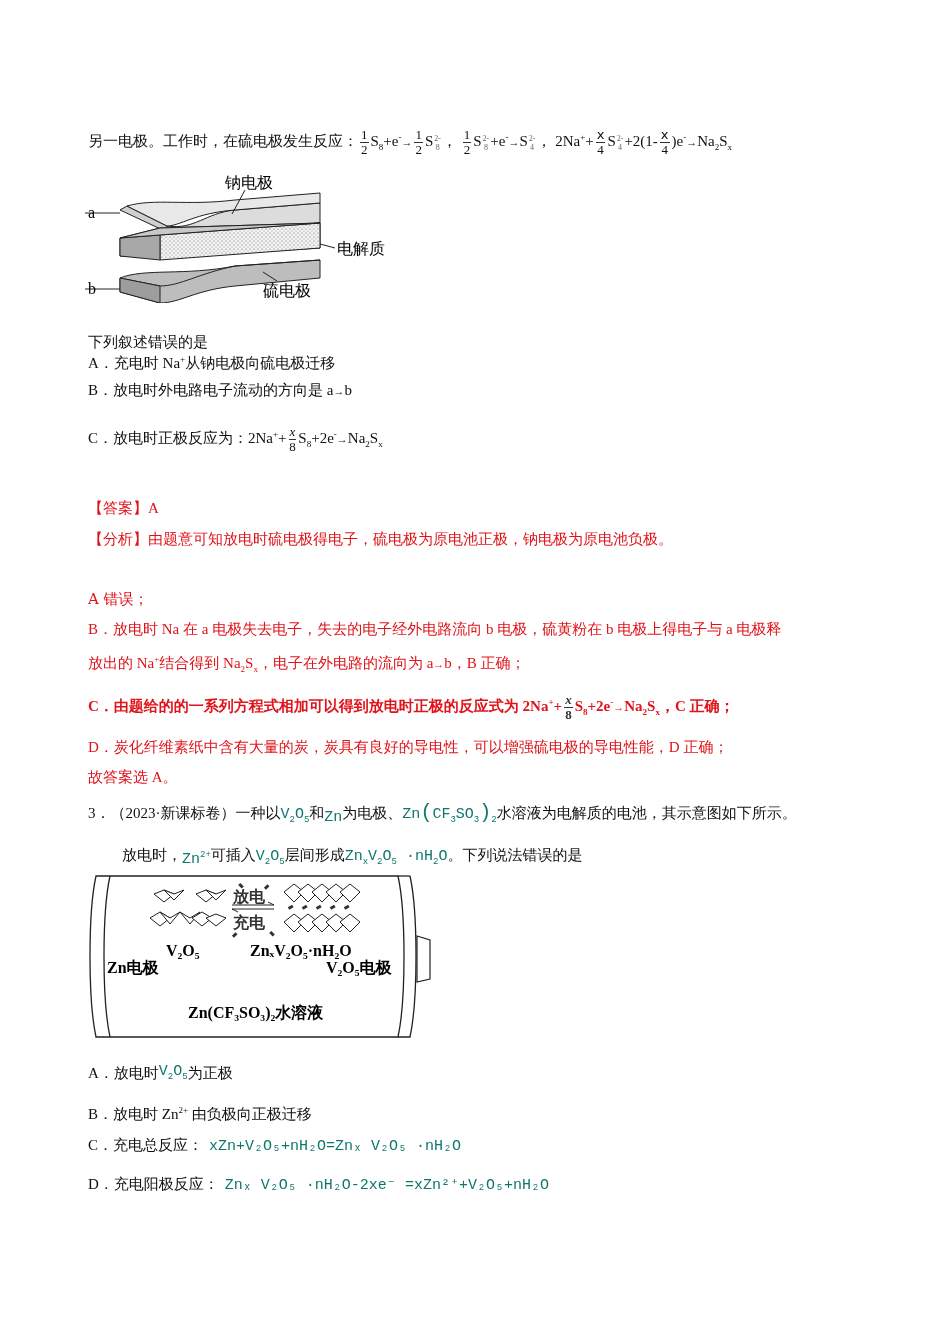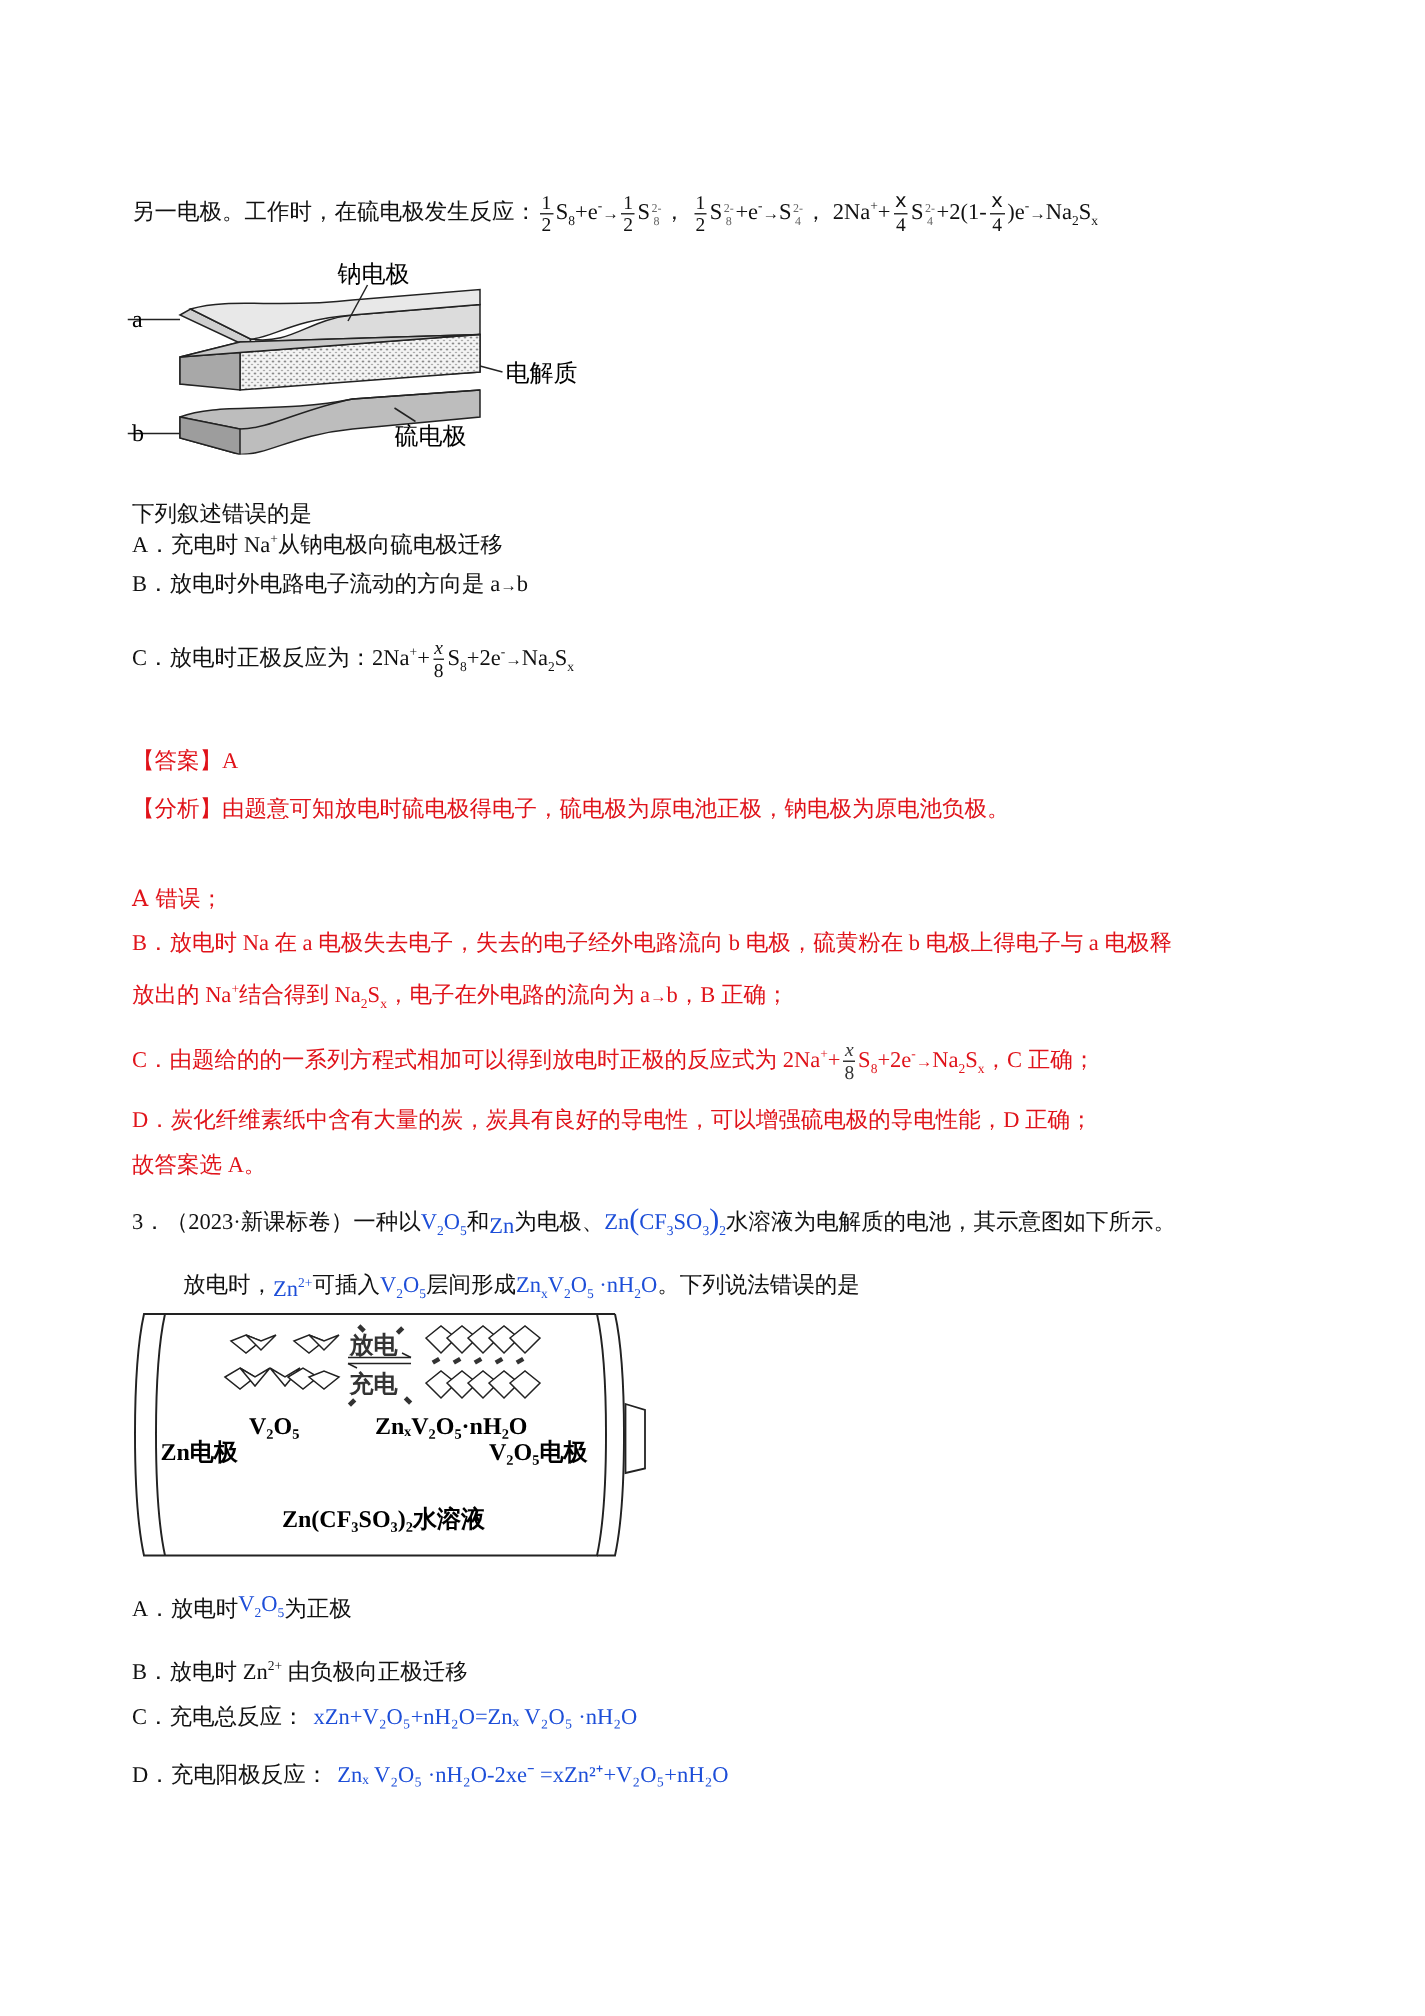--- a/index.html
+++ b/index.html
@@ -12,21 +12,21 @@
   .frac { display: inline-block; vertical-align: middle; text-align: center; font-size: 13px; line-height: 14px; margin: 0 2px; }
   .frac .n { display: block; border-bottom: 1px solid #333; padding: 0 1px; }
   .frac .d { display: block; }
   .frac.ital .n { font-style: italic; }
   sub.s, sup.s { font-size: 9px; }
   .ion { display: inline-block; vertical-align: middle; font-size: 8px; line-height: 9px; color: #666; text-align: center; margin: 0 1px; }
   .ion span { display: block; }
   .arrow { font-size: 11px; }
   .fig1 { position: absolute; left: 85px; top: 168px; width: 320px; height: 135px; }
   .fig2 { position: absolute; left: 88px; top: 872px; width: 355px; height: 168px; font-weight: bold; }
-  .eq { font-family: Liberation Serif, serif; color: #1d4ed8; }
+  .eq { font-family: Liberation Mono, monospace; color: #0f766e; }
 </style>
 </head>
 <body>
 
 <div class="page">
 
   <div class="line lat" style="top:127px;">
     <span>另一电极。工作时，在硫电极发生反应：</span><span class="frac"><span class="n">1</span><span class="d">2</span></span><span>S</span><sub class="s">8</sub><span>+e</span><sup class="s">-</sup><span class="arrow">→</span><span class="frac"><span class="n">1</span><span class="d">2</span></span><span>S</span><span class="ion"><span>2-</span><span>8</span></span><span>，</span>
     <span class="frac"><span class="n">1</span><span class="d">2</span></span><span>S</span><span class="ion"><span>2-</span><span>8</span></span><span>+e</span><sup class="s">-</sup><span class="arrow">→</span><span>S</span><span class="ion"><span>2-</span><span>4</span></span><span>，</span>
     <span>2Na</span><sup class="s">+</sup><span>+</span><span class="frac"><span class="n" style="font-family:'DejaVu Sans',sans-serif">x</span><span class="d">4</span></span><span>S</span><span class="ion"><span>2-</span><span>4</span></span><span>+2(1-</span><span class="frac"><span class="n" style="font-family:'DejaVu Sans',sans-serif">x</span><span class="d">4</span></span><span>)e</span><sup class="s">-</sup><span class="arrow">→</span><span>Na</span><sub class="s">2</sub><span>S</span><sub class="s">x</sub>
@@ -85,21 +85,21 @@
     <span>【答案】</span><span>A</span>
   </div>
   <div class="line red" style="top:529px;">
     <span>【分析】</span><span>由题意可知放电时硫电极得电子，硫电极为原电池正极，钠电极为原电池负极。</span>
   </div>
   <div class="line red" style="top:589px;">A 错误；</div>
   <div class="line red lat" style="top:619px;">B．放电时 Na 在 a 电极失去电子，失去的电子经外电路流向 b 电极，硫黄粉在 b 电极上得电子与 a 电极释</div>
   <div class="line red lat" style="top:649px;">
     <span>放出的 Na</span><sup class="s">+</sup><span>结合得到 Na</span><sub class="s">2</sub><span>S</span><sub class="s">x</sub><span>，电子在外电路的流向为 a</span><span class="arrow">→</span><span>b，B 正确；</span>
   </div>
-  <div class="line red lat" style="top:692px;">
+  <div class="line red lat" style="top:692px;font-weight:bold;">
     <span>C．由题给的的一系列方程式相加可以得到放电时正极的反应式为 2Na</span><sup class="s">+</sup><span>+</span><span class="frac ital" style="color:#333"><span class="n">x</span><span class="d">8</span></span><span>S</span><sub class="s">8</sub><span>+2e</span><sup class="s">-</sup><span class="arrow">→</span><span>Na</span><sub class="s">2</sub><span>S</span><sub class="s">x</sub><span>，C 正确；</span>
   </div>
   <div class="line red lat" style="top:737px;">D．炭化纤维素纸中含有大量的炭，炭具有良好的导电性，可以增强硫电极的导电性能，D 正确；</div>
   <div class="line red lat" style="top:767px;">故答案选 A。</div>
 
   <div class="line lat" style="top:803px;">
     <span>3．</span><span>（2023·新课标卷）</span><span>一种以</span><span class="eq"><span>V</span><sub class="s">2</sub><span>O</span><sub class="s">5</sub></span><span>和</span><span class="eq" style="position:relative;top:3px">Zn</span><span>为电极、</span><span class="eq"><span>Zn</span><span style="font-size:20px">(</span><span>CF</span><sub class="s">3</sub><span>SO</span><sub class="s">3</sub><span style="font-size:20px">)</span><sub class="s">2</sub></span><span>水溶液为电解质的电池，其示意图如下所示。</span>
   </div>
   <div class="line lat" style="top:842px;margin-left:34px;">
     <span>放电时，</span><span class="eq" style="position:relative;top:3px"><span>Zn</span><sup class="s">2+</sup></span><span>可插入</span><span class="eq"><span>V</span><sub class="s">2</sub><span>O</span><sub class="s">5</sub></span><span>层间形成</span><span class="eq"><span>Zn</span><sub class="s">x</sub><span>V</span><sub class="s">2</sub><span>O</span><sub class="s">5</sub> <span>·nH</span><sub class="s">2</sub><span>O</span></span><span>。下列说法错误的是</span>

